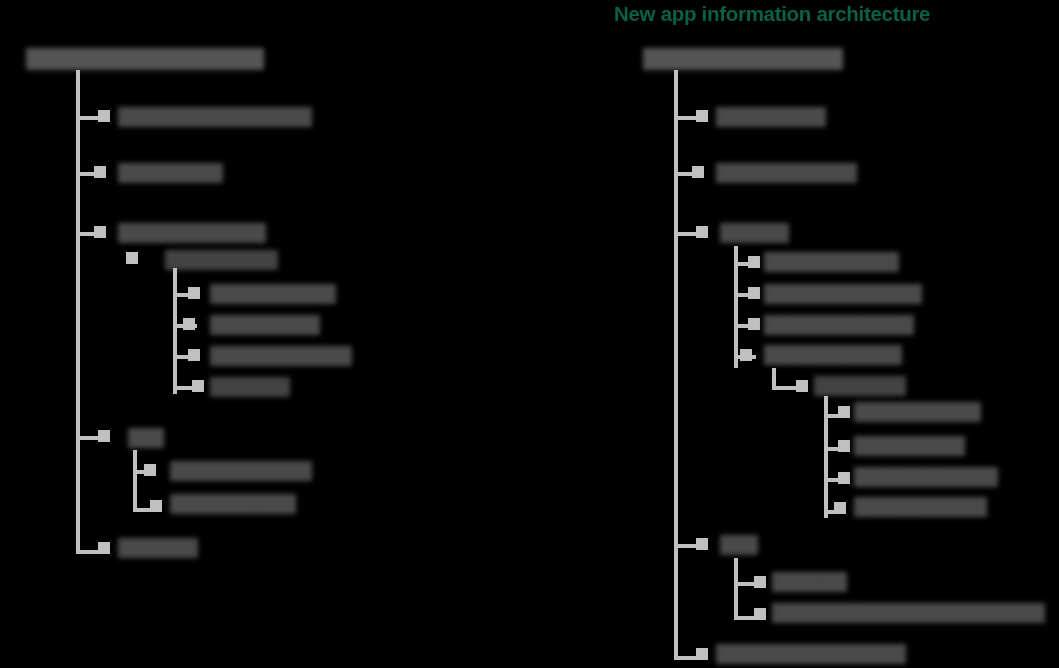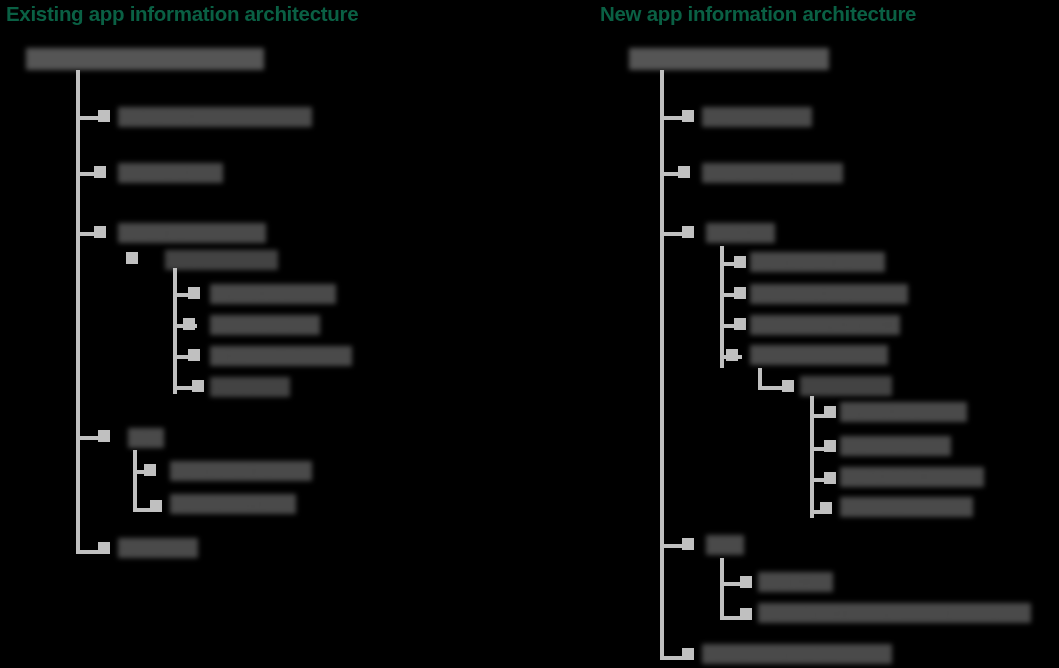--- a/index.html
+++ b/index.html
@@ -13,21 +13,21 @@
     position: relative;
     overflow: hidden;
     font-family: "Liberation Sans", sans-serif;
   }
   .column {
     position: absolute;
     top: 0;
     height: 668px;
   }
   #col-existing { left: 0; width: 620px; }
-  #col-new { left: 592px; width: 439px; }
+  #col-new { left: 606px; width: 439px; }
 
   .col-title {
     position: absolute;
     top: 2px;
     font-size: 20.5px;
     font-weight: bold;
     letter-spacing: -0.3px;
     color: #0a6044;
     white-space: nowrap;
     filter: blur(0.55px);
@@ -78,21 +78,20 @@
     width: 12px;
     height: 12px;
     background: #c0c0c0;
   }
 </style>
 </head>
 <body>
 
 <div class="column" id="col-existing">
 
-  <div class="col-title">Existing app information architecture</div>
 
   <div class="node-label root" style="left:26px; top:48px; width:238px;">Existing app homepage</div>
 
   <div class="vline" style="left:76px; top:70px; height:484px;"></div>
 
   <div class="hline" style="left:76px; top:116px; width:28px;"></div>
   <div class="node-dot" style="left:98px; top:110px;"></div>
   <div class="node-label" style="left:118px; top:107px; width:194px;">Contact details</div>
 
   <div class="hline" style="left:76px; top:172px; width:28px;"></div>

